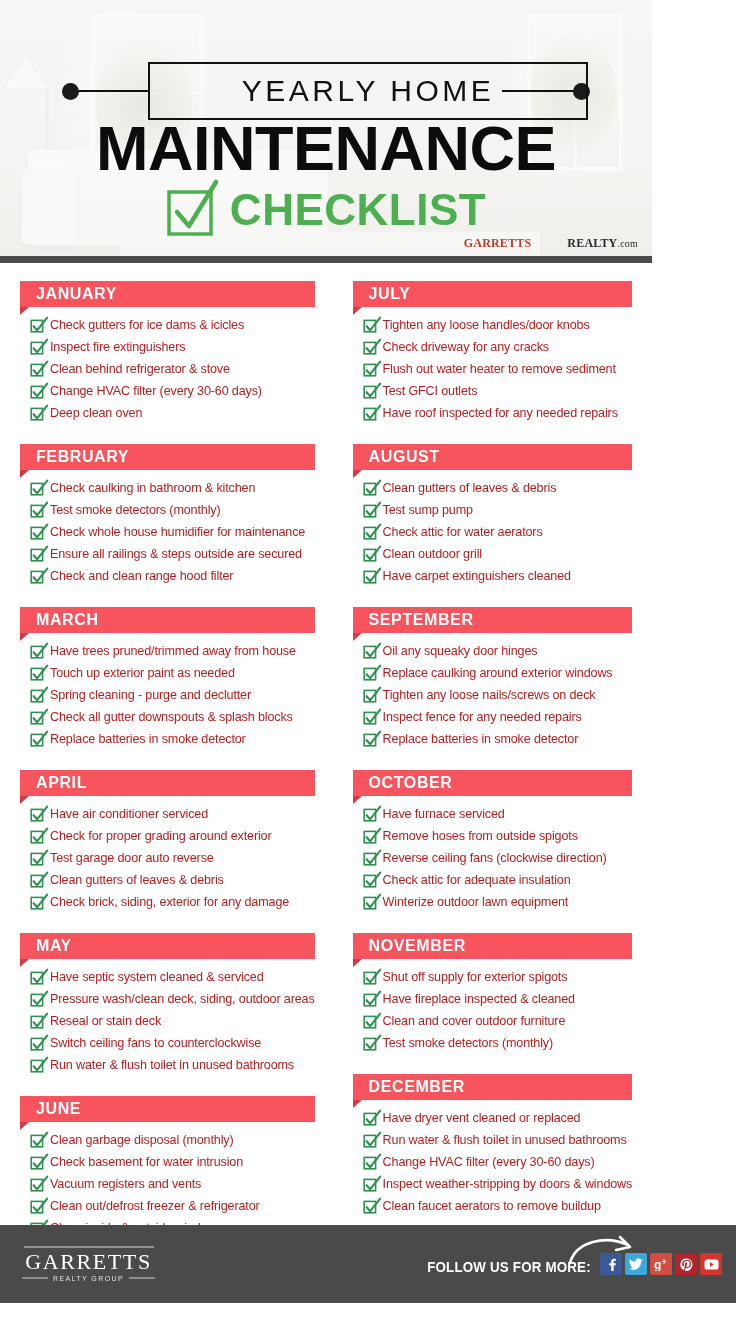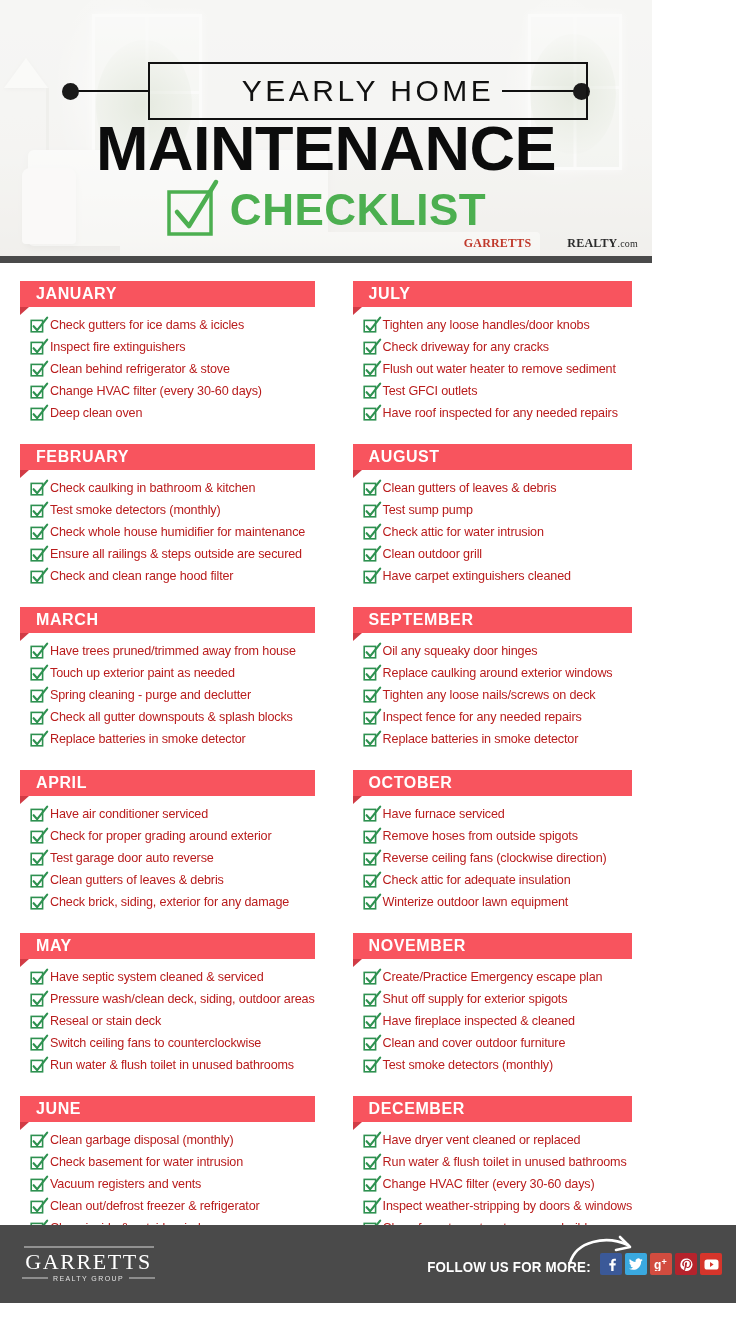--- a/index.html
+++ b/index.html
@@ -746,21 +746,21 @@
               </span>
               <span class="task-text">Test sump pump</span>
             </li>
             <li class="task">
               <span class="cb">
                 <svg width="20" height="19" viewBox="0 0 20 19">
                   <rect x="1.2" y="4.4" width="11.4" height="11.4" fill="none" stroke="#2e9150" stroke-width="1.6"></rect>
                   <path d="M3.6 10.2 L7.2 14.2 L17.2 1.6" fill="none" stroke="#2e9150" stroke-width="2.1" stroke-linecap="round" stroke-linejoin="round"></path>
                 </svg>
               </span>
-              <span class="task-text">Check attic for water intrusion</span>
+              <span class="task-text">Check attic for water aerators</span>
             </li>
             <li class="task">
               <span class="cb">
                 <svg width="20" height="19" viewBox="0 0 20 19">
                   <rect x="1.2" y="4.4" width="11.4" height="11.4" fill="none" stroke="#2e9150" stroke-width="1.6"></rect>
                   <path d="M3.6 10.2 L7.2 14.2 L17.2 1.6" fill="none" stroke="#2e9150" stroke-width="2.1" stroke-linecap="round" stroke-linejoin="round"></path>
                 </svg>
               </span>
               <span class="task-text">Clean outdoor grill</span>
             </li>
@@ -877,29 +877,20 @@
               </span>
               <span class="task-text">Winterize outdoor lawn equipment</span>
             </li>
           </ul>
         </div>
         <div class="month-block">
           <div class="month-banner">
             <span class="mname">NOVEMBER</span>
           </div>
           <ul class="tasks">
-            <li class="task">
-              <span class="cb">
-                <svg width="20" height="19" viewBox="0 0 20 19">
-                  <rect x="1.2" y="4.4" width="11.4" height="11.4" fill="none" stroke="#2e9150" stroke-width="1.6"></rect>
-                  <path d="M3.6 10.2 L7.2 14.2 L17.2 1.6" fill="none" stroke="#2e9150" stroke-width="2.1" stroke-linecap="round" stroke-linejoin="round"></path>
-                </svg>
-              </span>
-              <span class="task-text">Create/Practice Emergency escape plan</span>
-            </li>
             <li class="task">
               <span class="cb">
                 <svg width="20" height="19" viewBox="0 0 20 19">
                   <rect x="1.2" y="4.4" width="11.4" height="11.4" fill="none" stroke="#2e9150" stroke-width="1.6"></rect>
                   <path d="M3.6 10.2 L7.2 14.2 L17.2 1.6" fill="none" stroke="#2e9150" stroke-width="2.1" stroke-linecap="round" stroke-linejoin="round"></path>
                 </svg>
               </span>
               <span class="task-text">Shut off supply for exterior spigots</span>
             </li>
             <li class="task">

